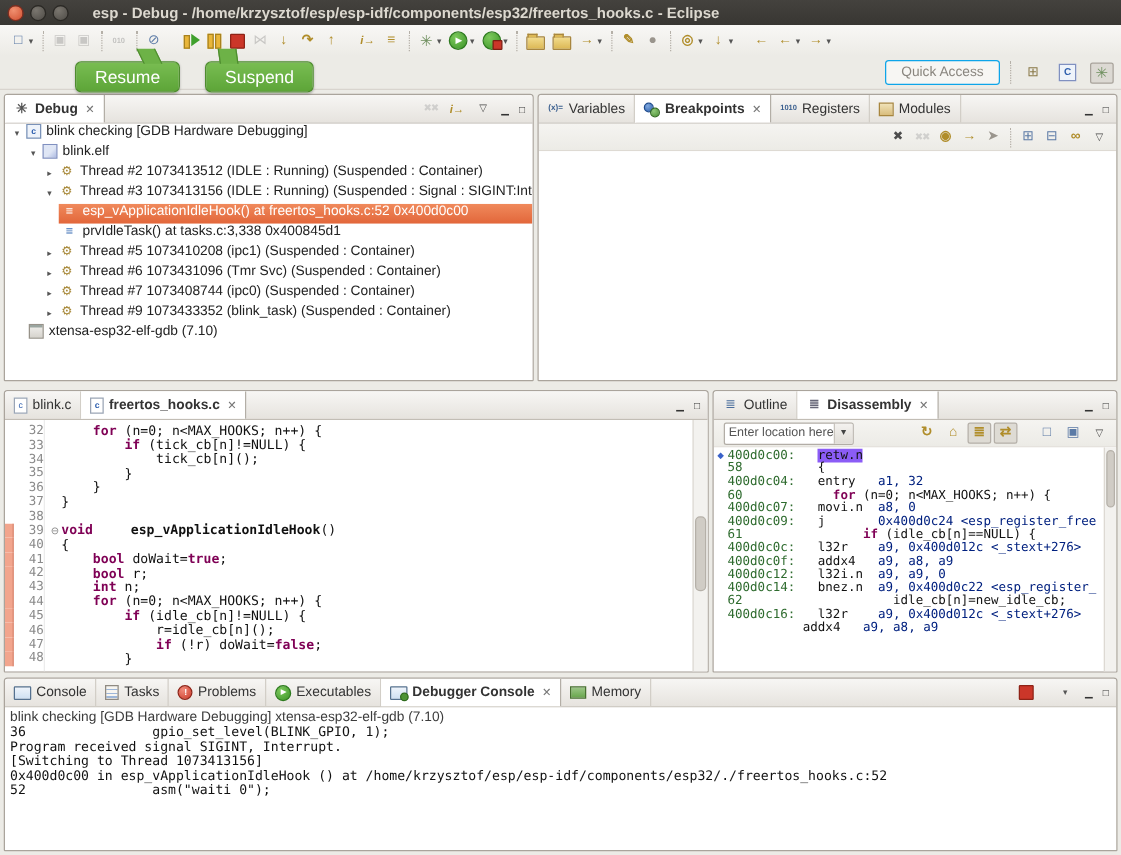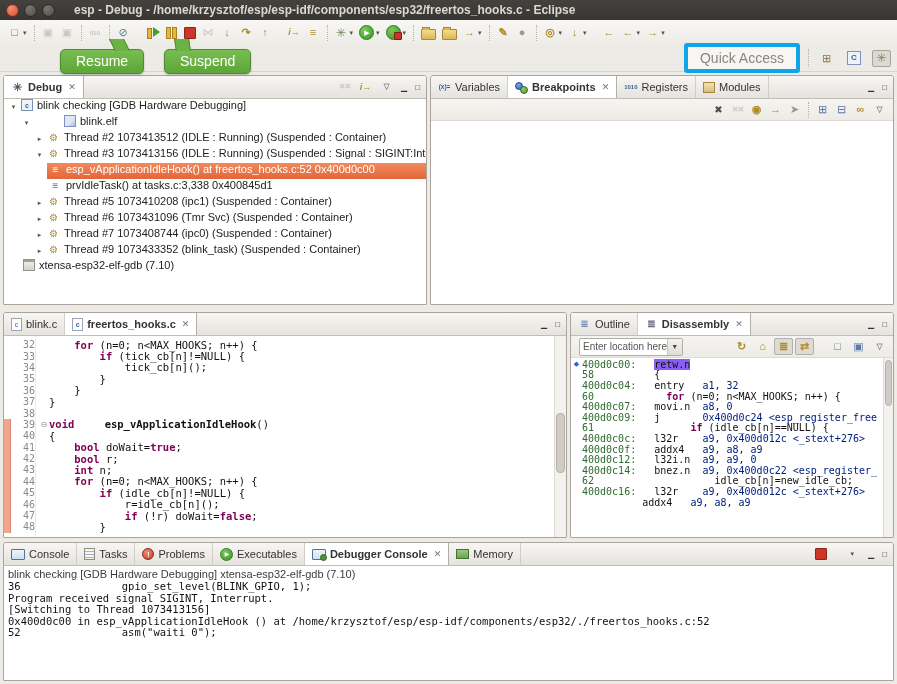--- a/index.html
+++ b/index.html
@@ -67,21 +67,21 @@
   .i-disassembly-icon{font-size:10px;color:#667;}
   .i-file-c-icon{width:9px;height:11px;min-width:9px;background:#fff;border:1px solid #9aa5b5;font-size:7px;color:#2e5fae;}
   .i-launch-c{width:10px;height:10px;min-width:10px;border:1px solid #7a92b8;background:#eef3fa;font-size:7px;color:#2e5fae;font-weight:bold;}
   .i-exe{width:10px;height:10px;min-width:10px;background:linear-gradient(135deg,#dfe6f5 55%,#aebbe2);border:1px solid #8090c0;}
   .i-thread{color:#a8893a;font-size:10px;}
   .i-frame{color:#3b6eb5;font-size:10px;font-weight:bold;}
   .i-gdb{width:10px;height:10px;min-width:10px;background:linear-gradient(#f2f1ee,#d6d3cd);border:1px solid #979289;box-shadow:inset 0 2px 0 #9aa5a0;}
   .i-open-perspective{font-size:11px;color:#8a7a4a;}
   .i-cpp-perspective{width:12px;height:12px;min-width:12px;border:1px solid #8090c0;background:#eef3fa;font-size:8px;color:#2e5fae;font-weight:bold;}
   
-  .qa{border:4px solid #0ea5e9;border-radius:3px;padding:3px 12px;font-size:14px;color:#8a867f;background:#f7f6f3;}
+  .qa{border:1px solid #0ea5e9;border-radius:3px;padding:3px 12px;font-size:11px;color:#8a867f;background:#f7f6f3;}
   .vdots{border-left:1px dotted #b5b0a8;height:18px;}
   .persp{display:flex;align-items:center;padding:2px 3px;border-radius:2px;}
   .persp.active{background:#dcd9d3;border:1px solid #a8a39b;padding:1px 2px;}
   
   .callout{position:absolute;top:49px;z-index:60;background:linear-gradient(#79bd52,#5da538);border:1px solid #4e8c2f;
            border-radius:5px;color:#fff;font-size:14px;padding:3px 15px 4px;box-shadow:0 1px 2px rgba(0,0,0,.25);}
   .callout::before{content:"";position:absolute;top:-11px;width:13px;height:12px;background:#6db247;
            border-left:1px solid #4e8c2f;border-right:1px solid #4e8c2f;}
   .callout.resume{left:60px;} .callout.resume::before{left:62%;transform:skewX(26deg);}
   .callout.suspend{left:164px;} .callout.suspend::before{left:12%;transform:skewX(8deg);}
@@ -287,21 +287,21 @@
     </div>
   </div>
   <div class="content" id="debugTree" style="height:207px;overflow:hidden;">
       <div class="trow" style="padding-left: 4px;">
         <span class="twisty">▾</span>
         <span class="rowc">
           <span class="ico i-launch-c">c</span>
           <span>blink checking [GDB Hardware Debugging]</span>
         </span>
       </div>
-      <div class="trow" style="padding-left: 17px; gap: 30px;">
+      <div class="trow" style="padding-left: 17px;">
         <span class="twisty">▾</span>
         <span class="rowc">
           <span class="ico i-exe"></span>
           <span>blink.elf</span>
         </span>
       </div>
       <div class="trow" style="padding-left: 30px;">
         <span class="twisty">▸</span>
         <span class="rowc">
           <span class="ico i-thread">⚙</span>

